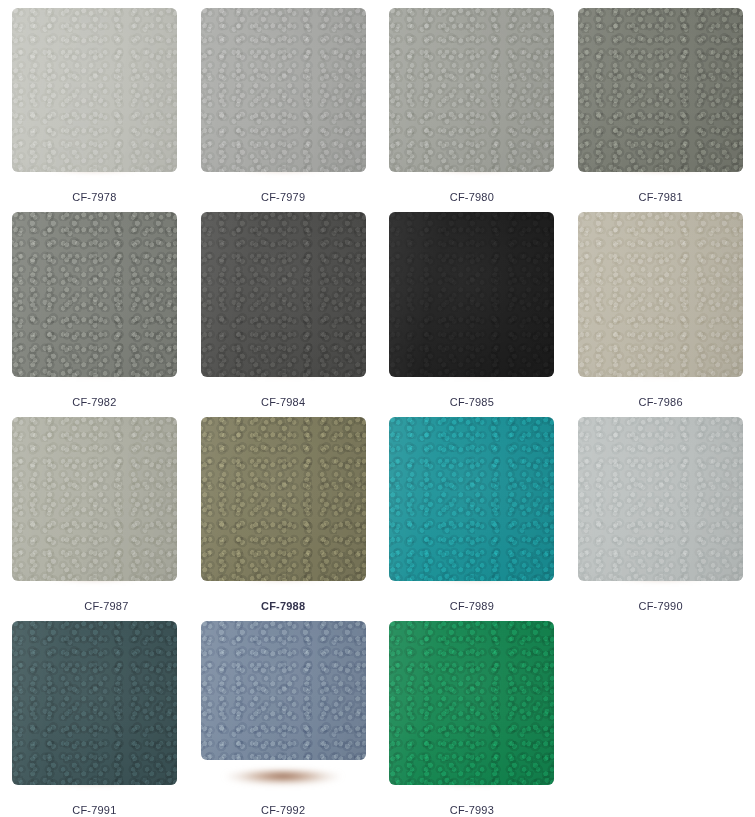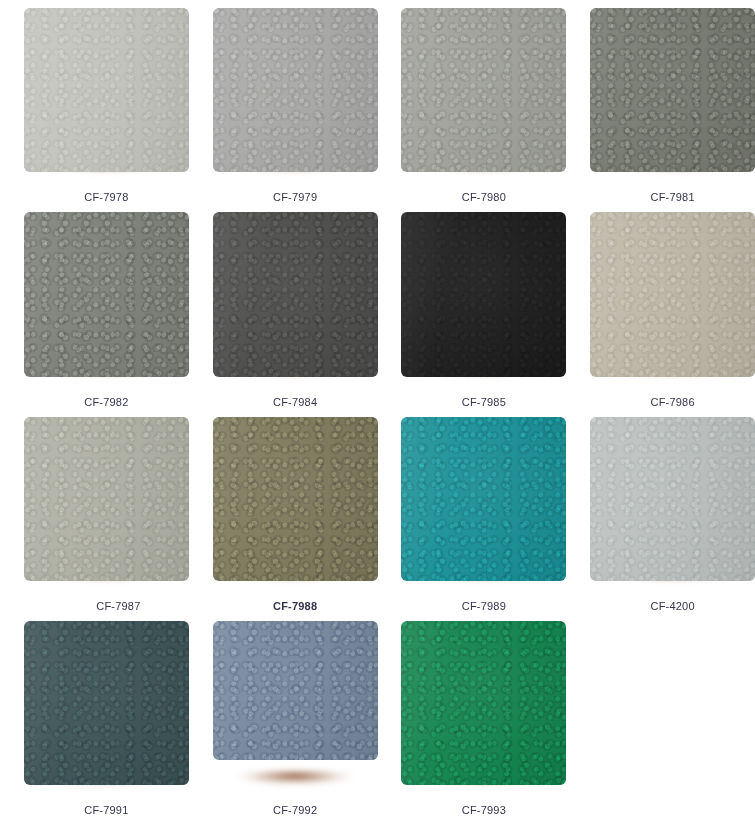--- a/index.html
+++ b/index.html
@@ -15,21 +15,20 @@
     overflow: hidden;
   }
 
   .swatch-grid {
     width: 755px;
     height: 817px;
     display: grid;
     grid-template-columns: repeat(4, 188.75px);
     grid-template-rows: repeat(4, 204.25px);
     box-sizing: border-box;
-    padding-left: 12px;
   }
 
   .swatch-cell {
     position: relative;
     display: flex;
     flex-direction: column;
     align-items: center;
   }
 
   
@@ -159,21 +158,21 @@
       <div class="swatch-label" style="color: rgb(51, 51, 77); font-weight: bold;">CF-7988</div>
     </div>
     <div class="swatch-cell">
       <div class="swatch-shadow"></div>
       <div class="swatch-tile" style="background-color: rgb(26, 145, 151);"></div>
       <div class="swatch-label" style="color: rgb(51, 51, 77); text-align: right;">CF-7989</div>
     </div>
     <div class="swatch-cell">
       <div class="swatch-shadow"></div>
       <div class="swatch-tile" style="background-color: rgb(188, 193, 192);"></div>
-      <div class="swatch-label" style="color: rgb(51, 51, 77);">CF-4200</div>
+      <div class="swatch-label" style="color: rgb(51, 51, 77);">CF-7990</div>
     </div>
     <div class="swatch-cell">
       <div class="swatch-shadow"></div>
       <div class="swatch-tile" style="background-color: rgb(60, 84, 87);"></div>
       <div class="swatch-label" style="color: rgb(51, 51, 77);">CF-7991</div>
     </div>
     <div class="swatch-cell">
       <div class="swatch-shadow"></div>
       <div class="swatch-tile" style="background-color: rgb(119, 136, 158);"></div>
       <div class="swatch-label" style="color: rgb(51, 51, 77); margin-top: 44px;">CF-7992</div>

